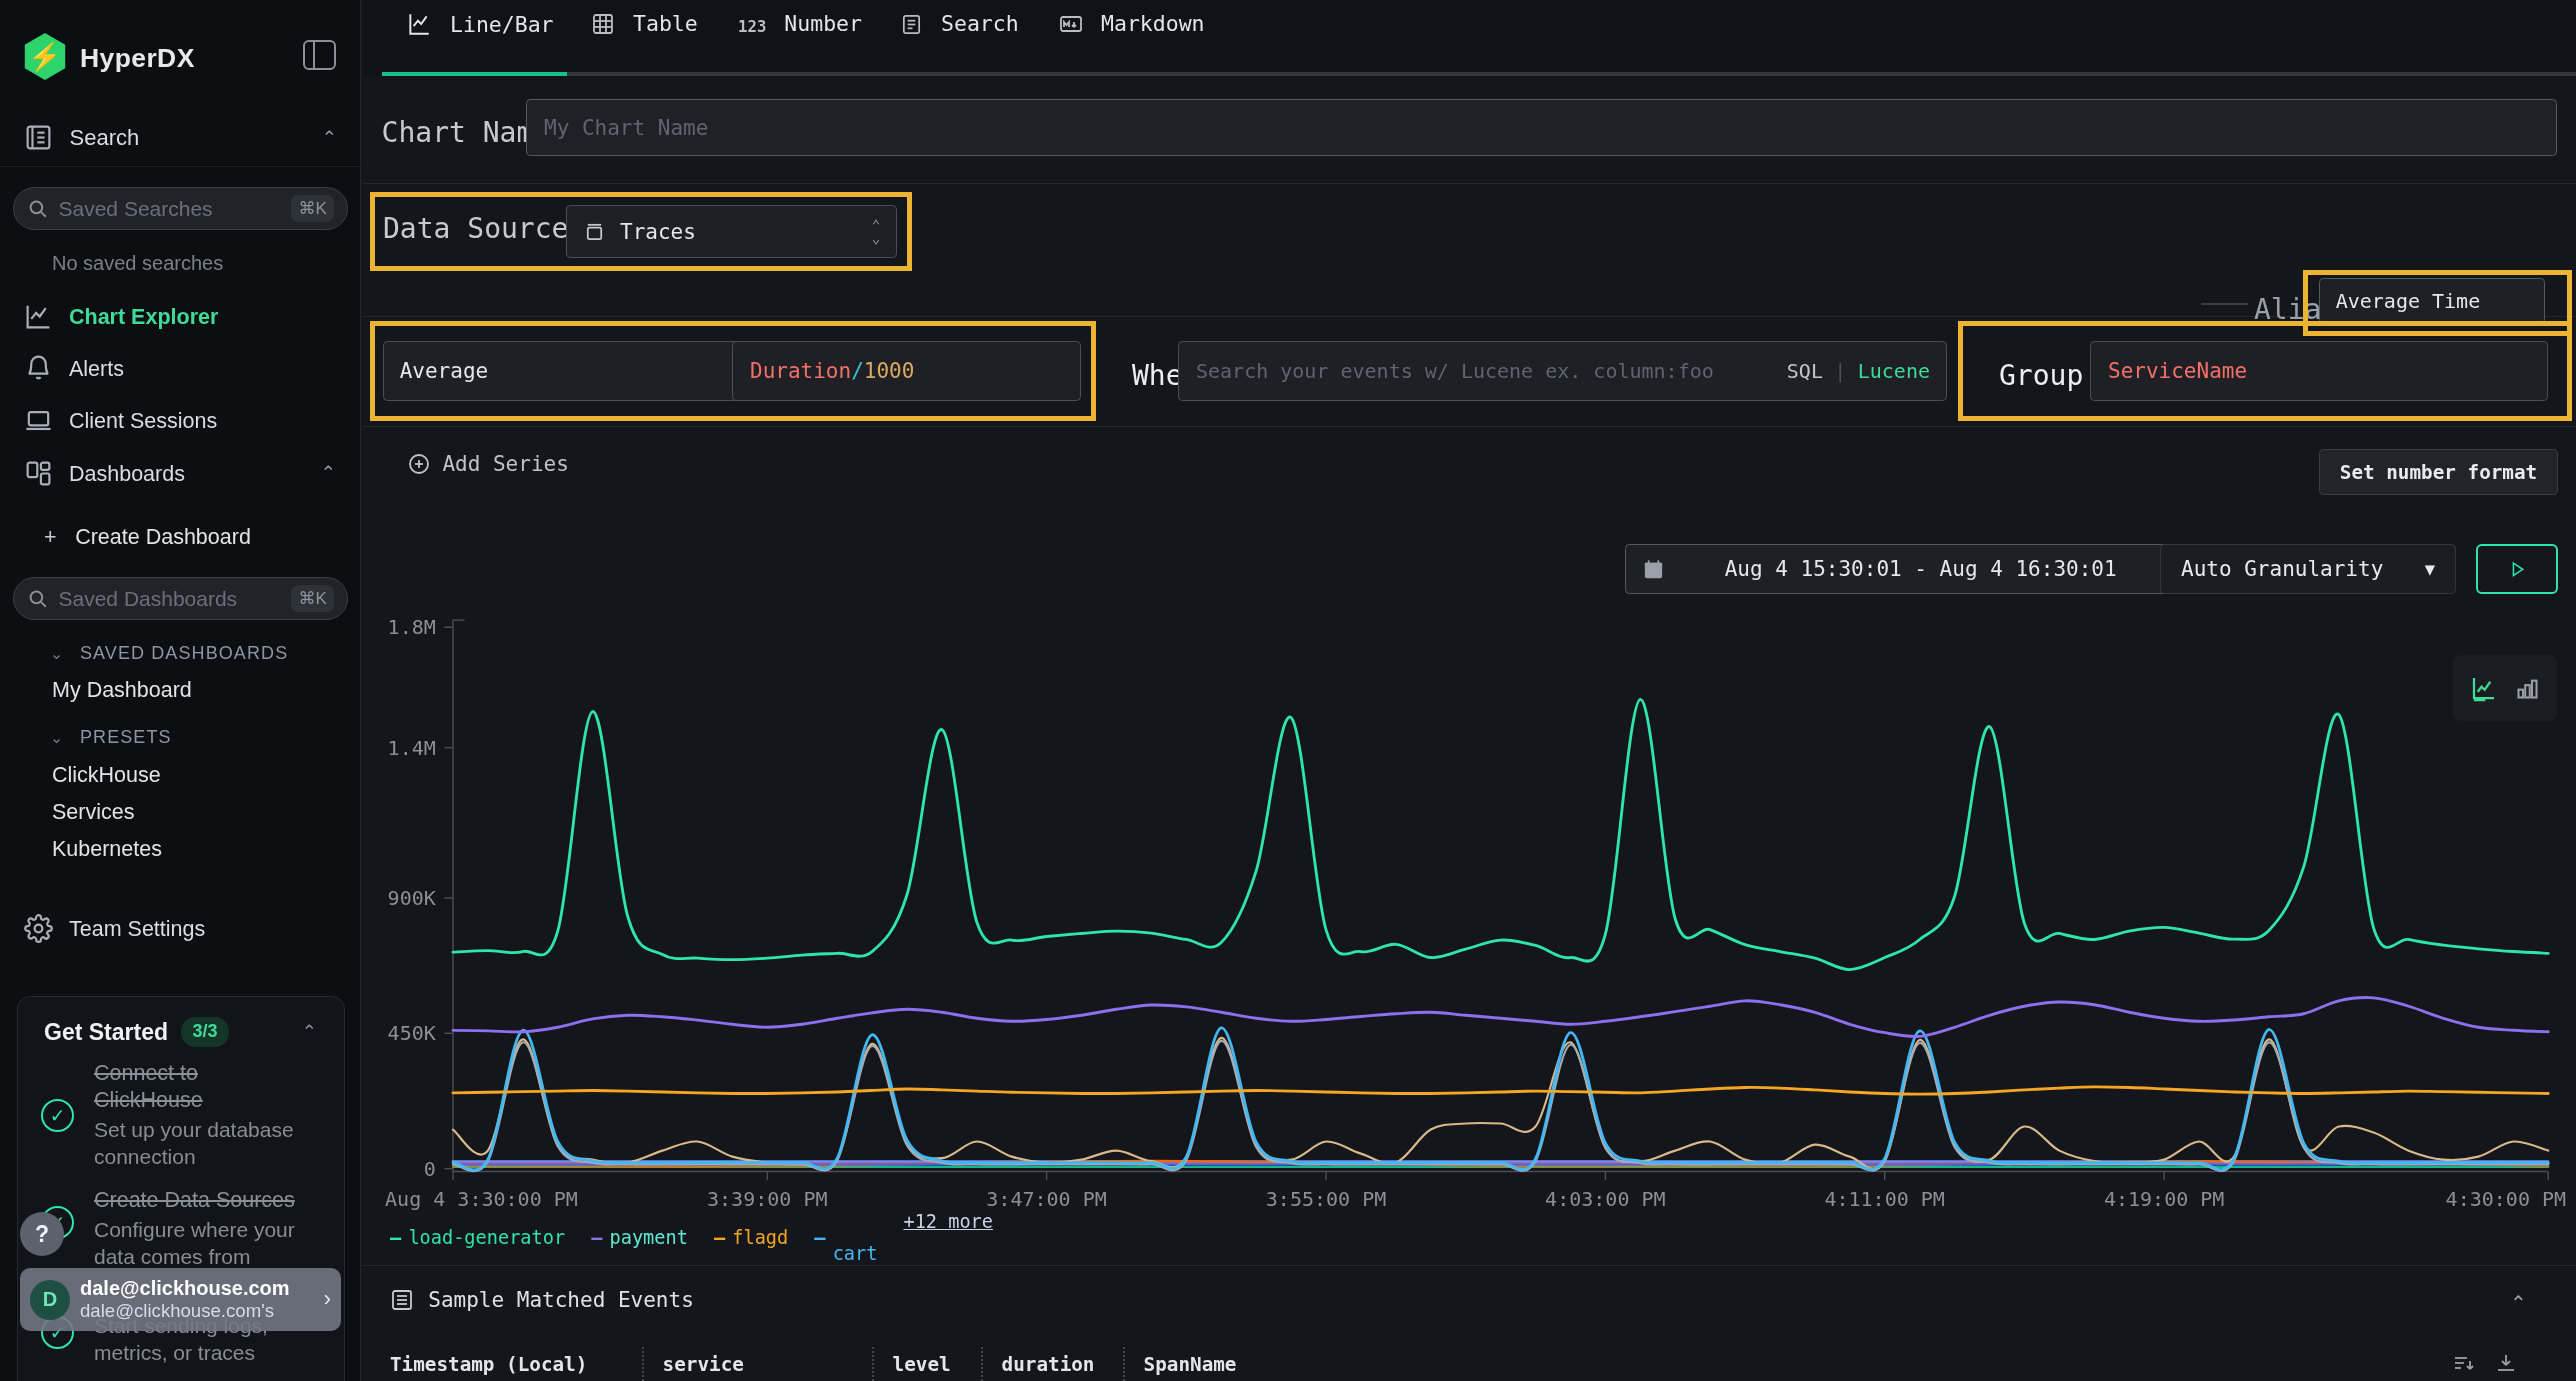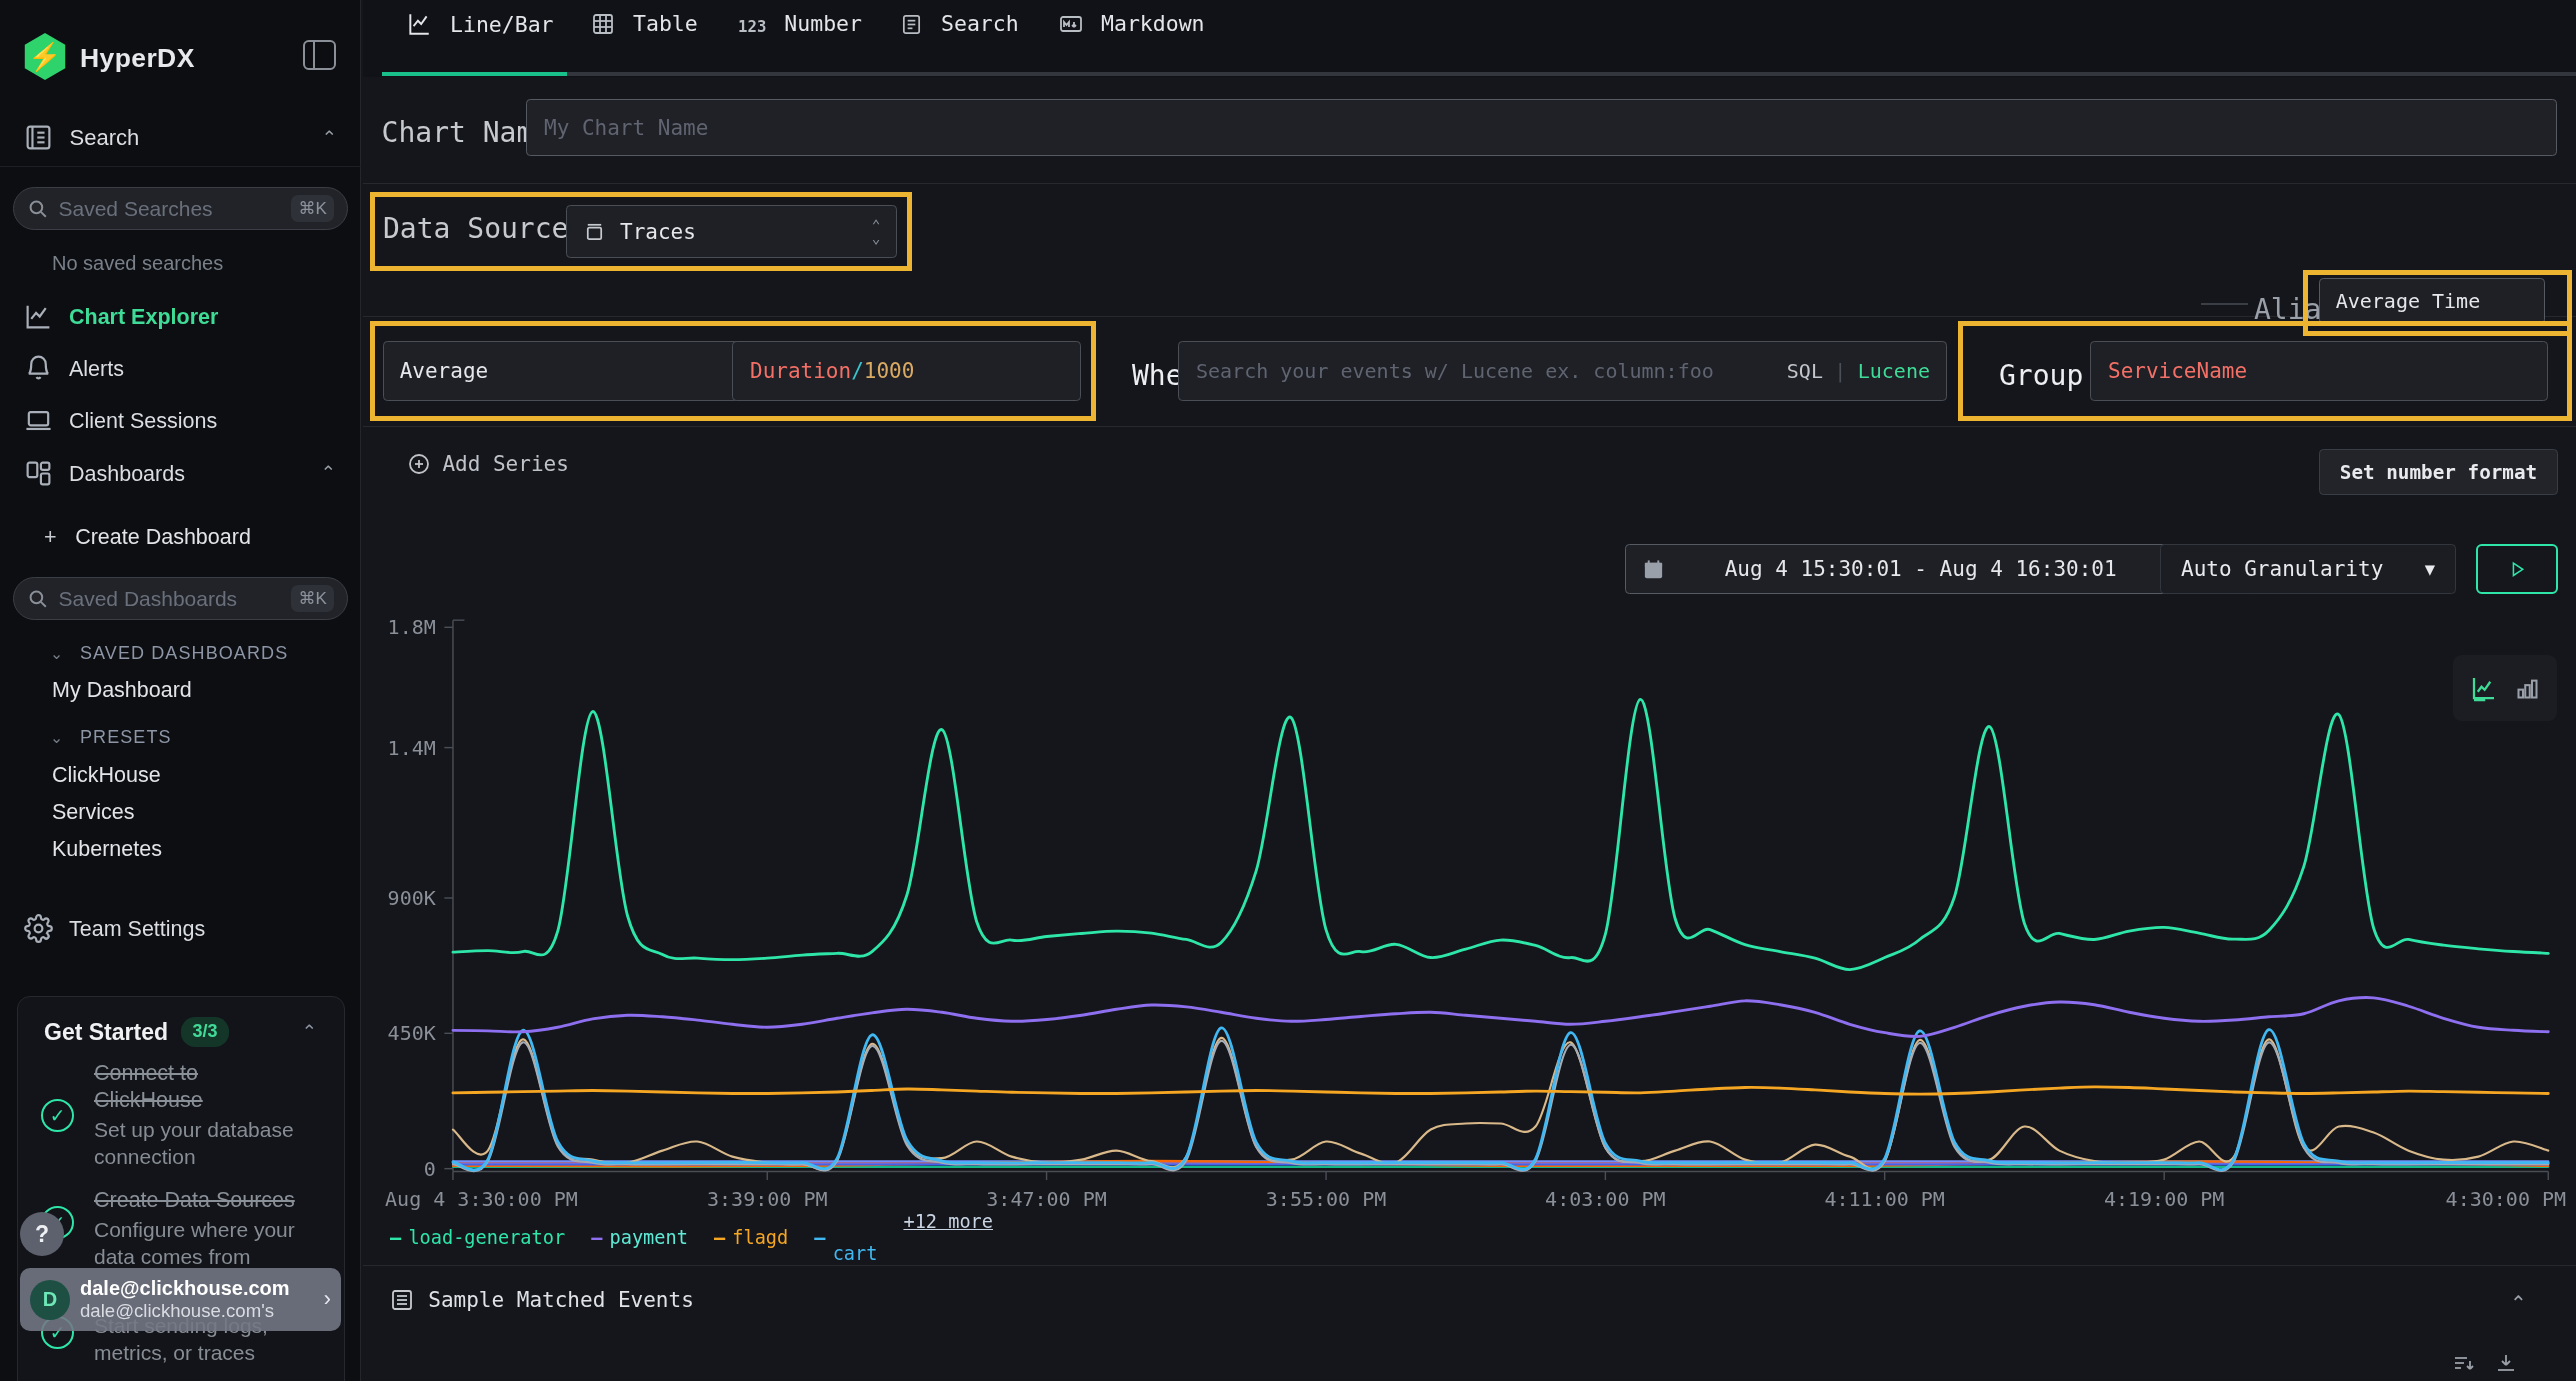--- a/index.html
+++ b/index.html
@@ -464,20 +464,27 @@
       <svg width="24" height="24" viewBox="0 0 24 24" fill="none" stroke="#c6c9ce" stroke-width="1.8">
           <rect x="3" y="3" width="18" height="18" rx="2"></rect>
           <line x1="7" y1="8" x2="17" y2="8"></line>
           <line x1="7" y1="12" x2="17" y2="12"></line>
           <line x1="7" y1="16" x2="17" y2="16"></line>
         </svg>
       <span>Sample Matched Events</span>
     </div>
     <div class="abs" style="left:2147px;top:1291px;color:#9aa0a9;font-size:20px;">⌃</div>
 
+    <div class="thead" style="left:27px;top:1347px;height:34px;">
+      <div class="th" style="width:252px;">Timestamp (Local)</div>
+      <div class="th" style="width:230px;">service</div>
+      <div class="th" style="width:109px;">level</div>
+      <div class="th" style="width:142px;">duration</div>
+      <div class="th" style="width:186px;">SpanName</div>
+    </div>
     <div class="abs" style="left:2088px;top:1351px;display:flex;gap:18.6px;">
       <svg width="24" height="24" viewBox="0 0 24 24" fill="none" stroke="#9aa0a9" stroke-width="1.8">
           <line x1="4" y1="7" x2="16" y2="7"></line>
           <line x1="4" y1="12" x2="13" y2="12"></line>
           <line x1="4" y1="17" x2="10" y2="17"></line>
           <path d="M19 10v8m0 0l-3-3m3 3l3-3"></path>
         </svg>
       <svg width="24" height="24" viewBox="0 0 24 24" fill="none" stroke="#9aa0a9" stroke-width="1.8">
           <path d="M12 4v10m0 0l-4-4m4 4l4-4"></path>
           <path d="M4 19h16"></path>

